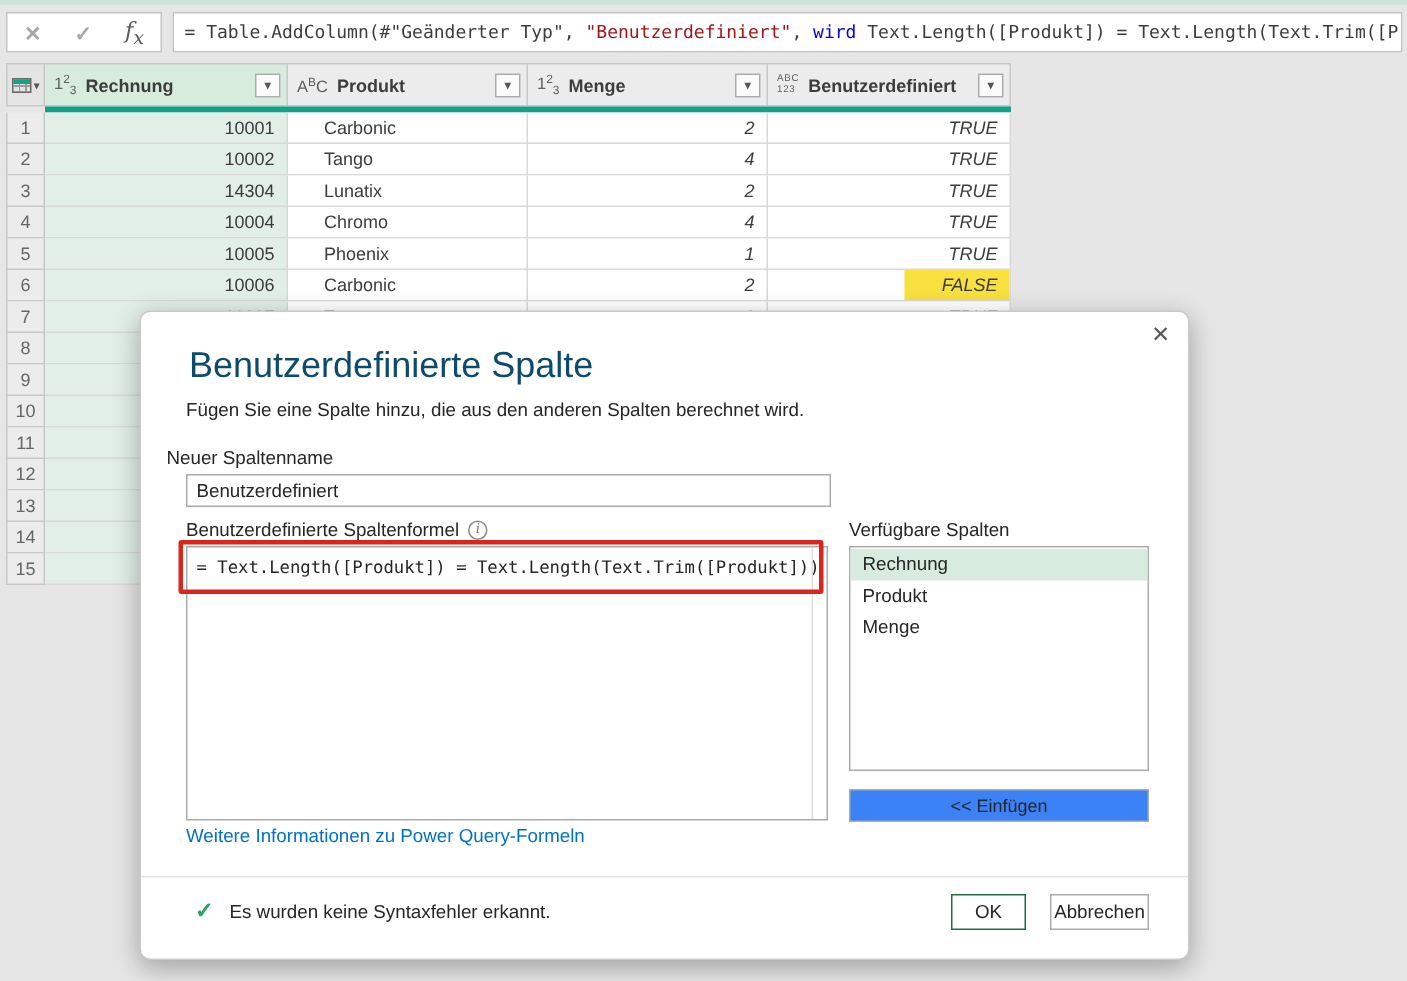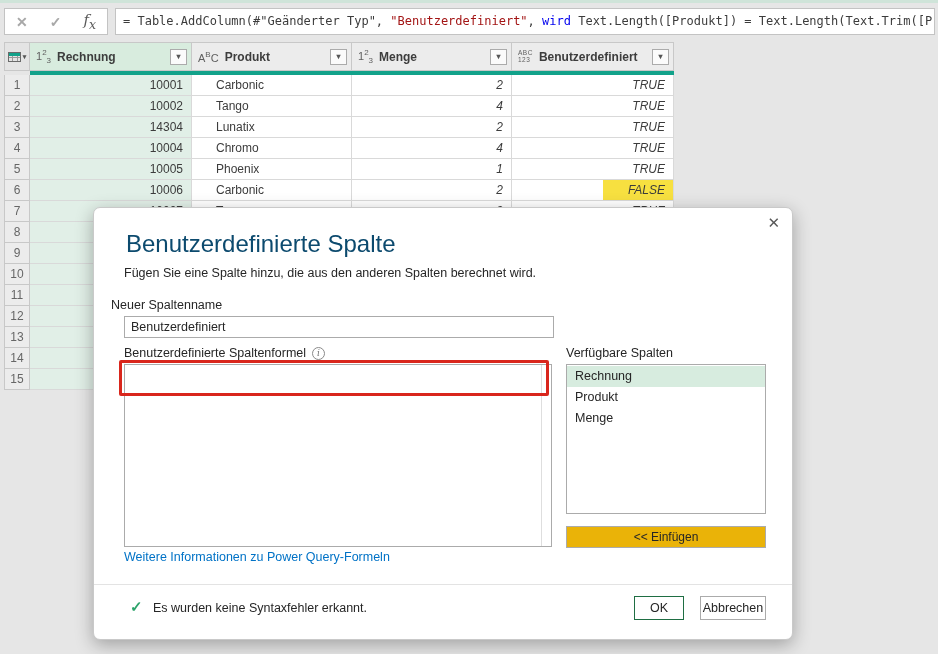--- a/index.html
+++ b/index.html
@@ -73,21 +73,21 @@
              box-sizing:border-box;font-family:"DejaVu Sans Mono", monospace;font-size:11.5px;
              padding:6px 6px 0 6px;white-space:nowrap;overflow:hidden;}
   .d-gutter{position:absolute;right:9px;top:0;bottom:0;width:0;border-left:1px solid #dedede;}
   .d-redbox{left:25px;top:152px;width:430px;height:36px;border:3px solid #d9261c;border-radius:2px;
             box-sizing:border-box;z-index:5;pointer-events:none;}
   .d-avail-lbl{left:472px;top:138px;}
   .d-list{left:472px;top:156px;width:200px;height:150px;border:1px solid #ababab;background:#fff;
           box-sizing:border-box;padding-top:1px;}
   .d-item{height:21px;line-height:21px;padding-left:8px;}
   .d-item.sel{background:#d7ecdf;}
-  .d-insert{left:472px;top:318px;width:200px;height:22px;border:1px solid #ababab;background:#eab308;
+  .d-insert{left:472px;top:318px;width:200px;height:22px;border:1px solid #ababab;background:#3b82f6;
             box-sizing:border-box;text-align:center;line-height:20px;font-size:12px;cursor:pointer;}
   .d-link{left:30px;top:342px;color:#0072c6;cursor:pointer;}
   .d-divider{left:0;right:0;top:376px;height:1px;background:#e3e3e3;}
   .d-check{left:36px;top:390px;color:#2ca36a;font-size:15px;font-weight:bold;}
   .d-status{left:59px;top:393px;}
   .d-btn{background:#fff;box-sizing:border-box;text-align:center;line-height:22px;cursor:pointer;}
   .d-ok{left:540px;top:388px;width:50px;height:24px;border:1px solid #1f6e43;}
   .d-cancel{left:606px;top:388px;width:66px;height:24px;border:1px solid #ababab;}
 </style>
 </head>
@@ -255,20 +255,21 @@
   <span class="abs d-close">✕</span>
   <div class="abs d-title">Benutzerdefinierte Spalte</div>
   <div class="abs d-sub">Fügen Sie eine Spalte hinzu, die aus den anderen Spalten berechnet wird.</div>
   <div class="abs d-lbl1">Neuer Spaltenname</div>
   <div class="abs d-input">Benutzerdefiniert</div>
   <div class="abs d-lbl2">
     <span>Benutzerdefinierte Spaltenformel</span>
     <span class="info-i">i</span>
   </div>
   <div class="abs d-formula">
+    <span>= Text.Length([Produkt]) = Text.Length(Text.Trim([Produkt]))</span>
     <div class="d-gutter"></div>
   </div>
   <div class="abs d-redbox"></div>
   <div class="abs d-avail-lbl">Verfügbare Spalten</div>
   <div class="abs d-list">
       <div class="d-item sel">Rechnung</div>
       <div class="d-item">Produkt</div>
       <div class="d-item">Menge</div>
     </div>
   <div class="abs d-insert">&lt;&lt; Einfügen</div>

